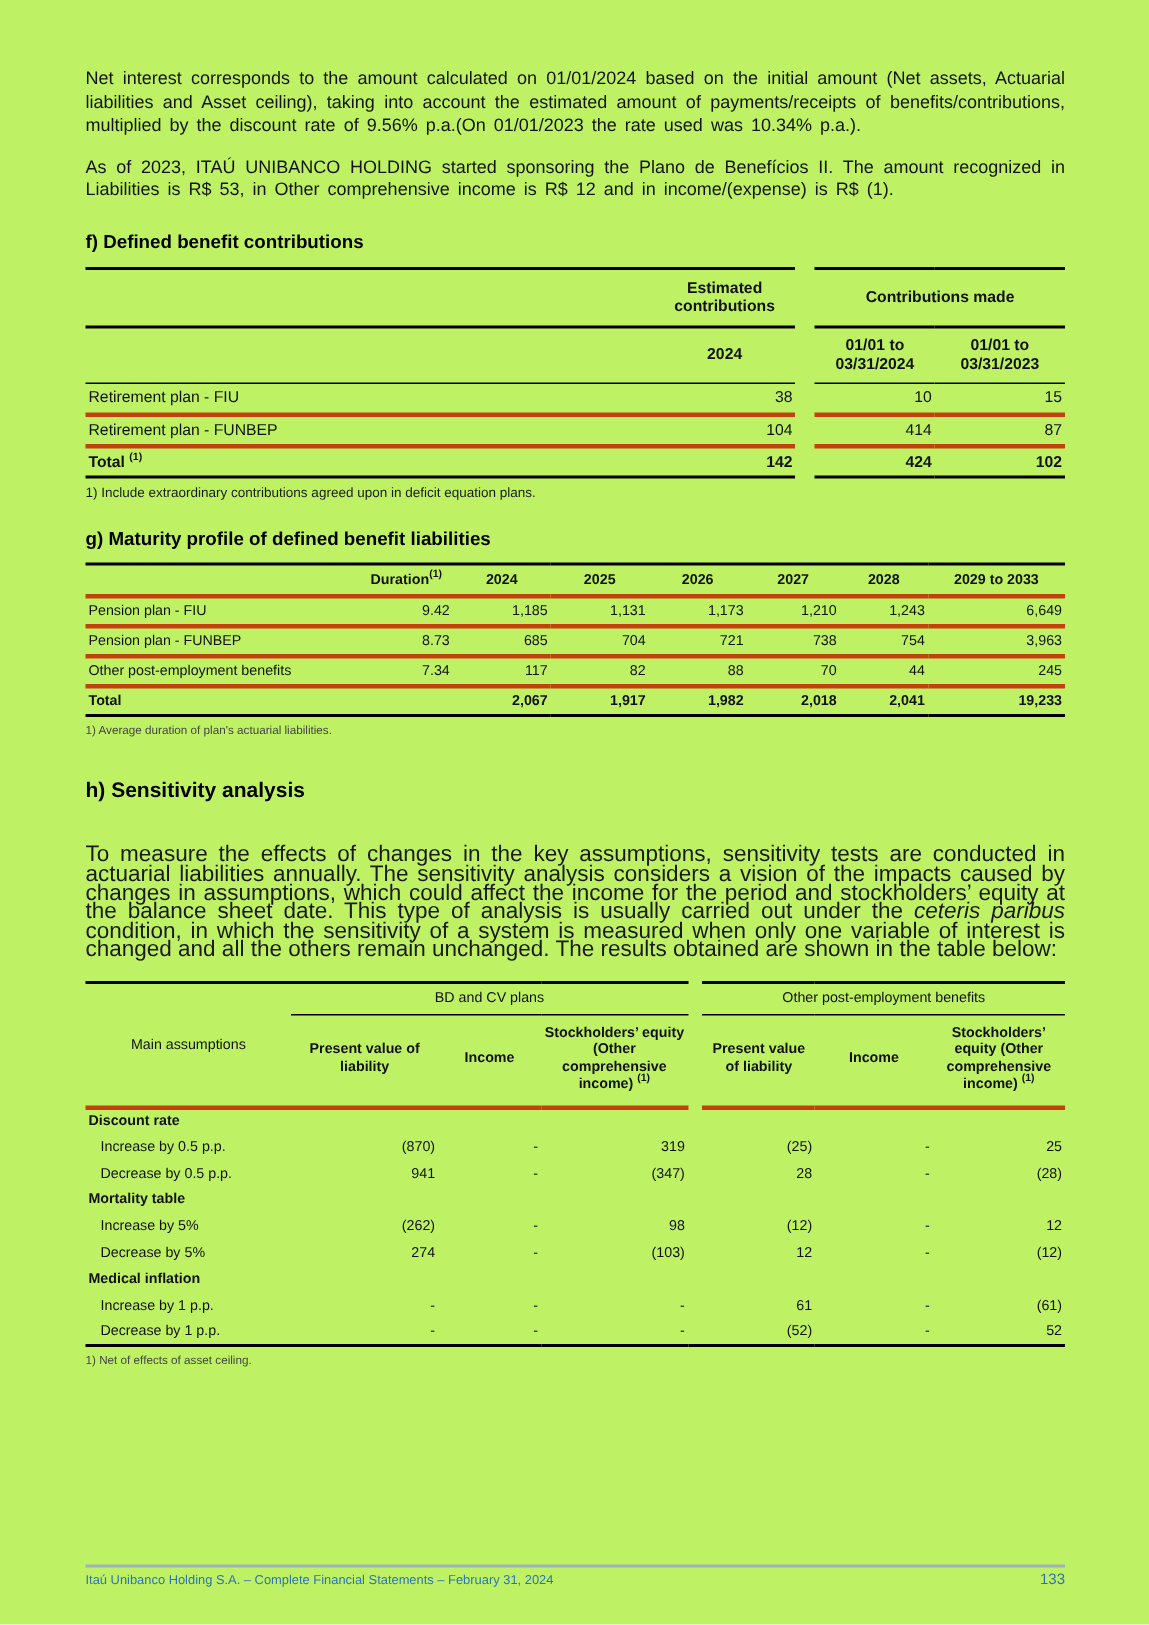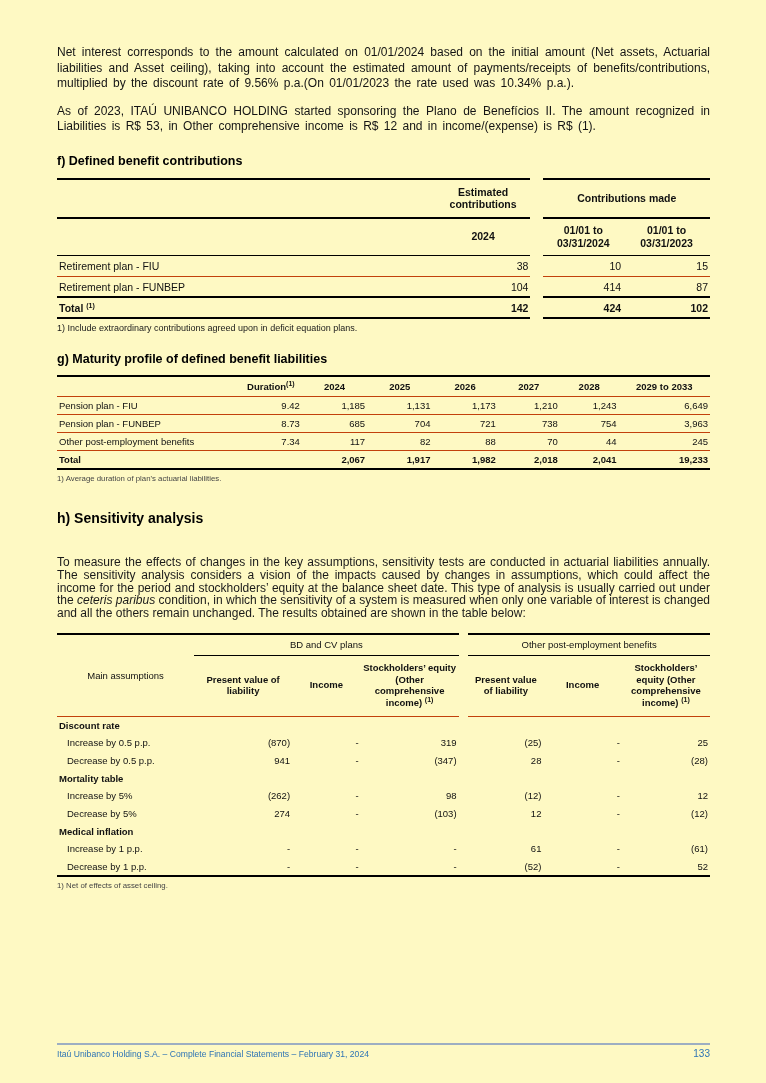--- a/index.html
+++ b/index.html
@@ -1,38 +1,38 @@
 <!DOCTYPE html>
 <html><head>
 <meta charset="utf-8">
 <style>
   * { margin:0; padding:0; box-sizing:border-box; }
   html,body { background:#fff; }
   .page {
-    position:relative; width:766px; height:1083px; background:#fef9c3;
+    position:relative; width:766px; height:1083px; background:#bef264;
     font-family:"Liberation Sans", sans-serif; color:#111; overflow:hidden;
   }
   .content { position:absolute; left:57px; top:45px; width:653px; }
 
   .para { font-size:12px; line-height:15.5px; text-align:justify; word-spacing:2px; color:#141414; }
   .para + .para { margin-top:12px; }
 
   .h-small { font-size:12.5px; font-weight:bold; color:#000; margin-top:19px; }
   .h-big   { font-size:14px;  font-weight:bold; color:#000; margin-top:27px; }
 
   table { border-collapse:collapse; width:100%; table-layout:fixed; }
   td { font-size:10.5px; color:#111; vertical-align:middle; }
 
   .bt25 { border-top:2.5px solid #000; }
   .bt2  { border-top:2px solid #000; }
   .bt15 { border-top:1.5px solid #000; }
   .bb25 { border-bottom:2.5px solid #000; }
   .bb2  { border-bottom:2px solid #000; }
   .bb15 { border-bottom:1.5px solid #000; }
-  .bb1  { border-bottom:1px solid #c2410c; }
+  .bb1  { border-bottom:3px solid #c2410c; }
   .ctr  { text-align:center; }
   .num  { text-align:right; padding-right:3px; }
   .bold { font-weight:bold; }
 
   
   .t1 { margin-top:10px; }
   .t1 td { padding:3px 2px; }
   .t1 .hA td { padding-top:6px; padding-bottom:6px; line-height:1.2; }
   .t1 .hB td { padding-top:5px; padding-bottom:5px; line-height:1.25; }
   .t1 .body td { height:21px; }
@@ -51,21 +51,21 @@
   .t3 { margin-top:14px; }
   .t3 td { font-size:9.5px; padding:2px 2px; line-height:1.22; }
   .t3 .grp td { font-weight:normal; padding-top:4px; padding-bottom:4px; }
   .t3 .colhdr td { font-weight:bold; text-align:center; vertical-align:middle; padding:6px 1px 8px; }
   .t3 .gname { font-weight:bold; height:17px; }
   .t3 .sub td { height:18px; }
   .t3 .sub .lbl { padding-left:10px; }
 
   .gut { border:none; }
 
-  .sens-intro { font-size:12px; line-height:12.6px; text-align:justify; color:#1a1a1a; margin-top:30px; }
+  .sens-intro { font-size:15px; line-height:12.6px; text-align:justify; color:#1a1a1a; margin-top:30px; }
 
   .footer { position:absolute; left:57px; right:56px; bottom:24px; }
   .footer-rule { height:0; border-top:2px solid #9DAEC2; margin-bottom:3px; }
   .footer-row { display:flex; justify-content:space-between; align-items:baseline; }
   .footer-left { font-size:8.6px; color:#2E74B5; }
   .footer-page { font-size:10px; color:#2E74B5; }
 </style>
 </head>
 <body>
 

